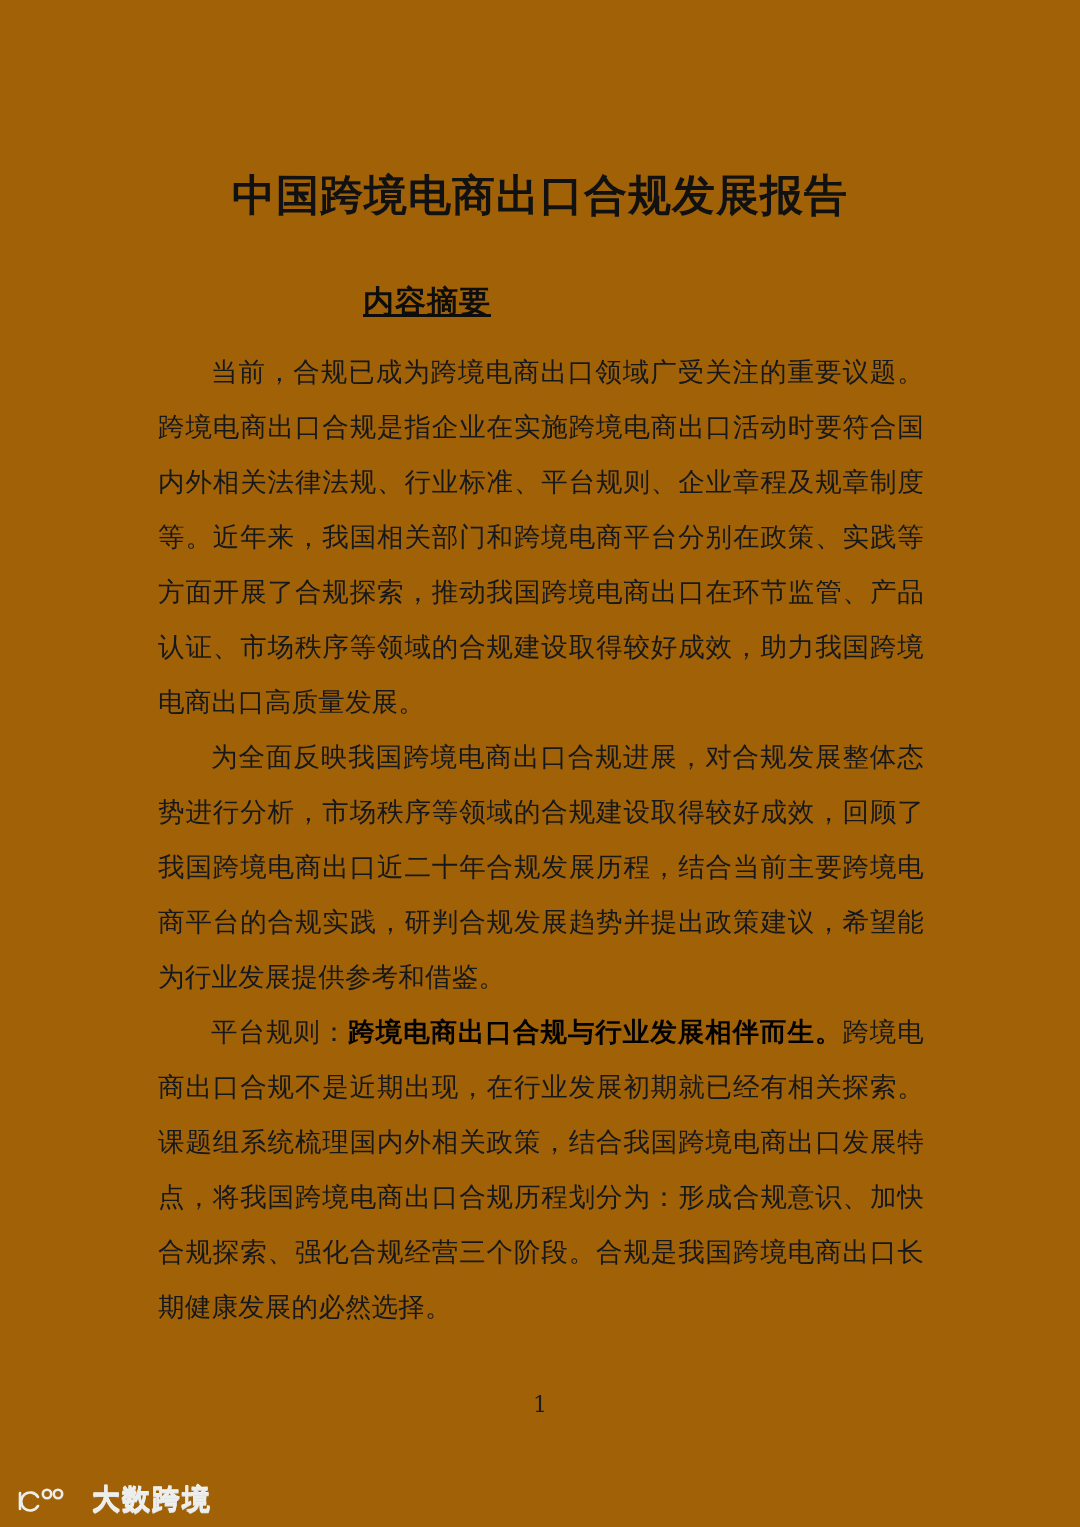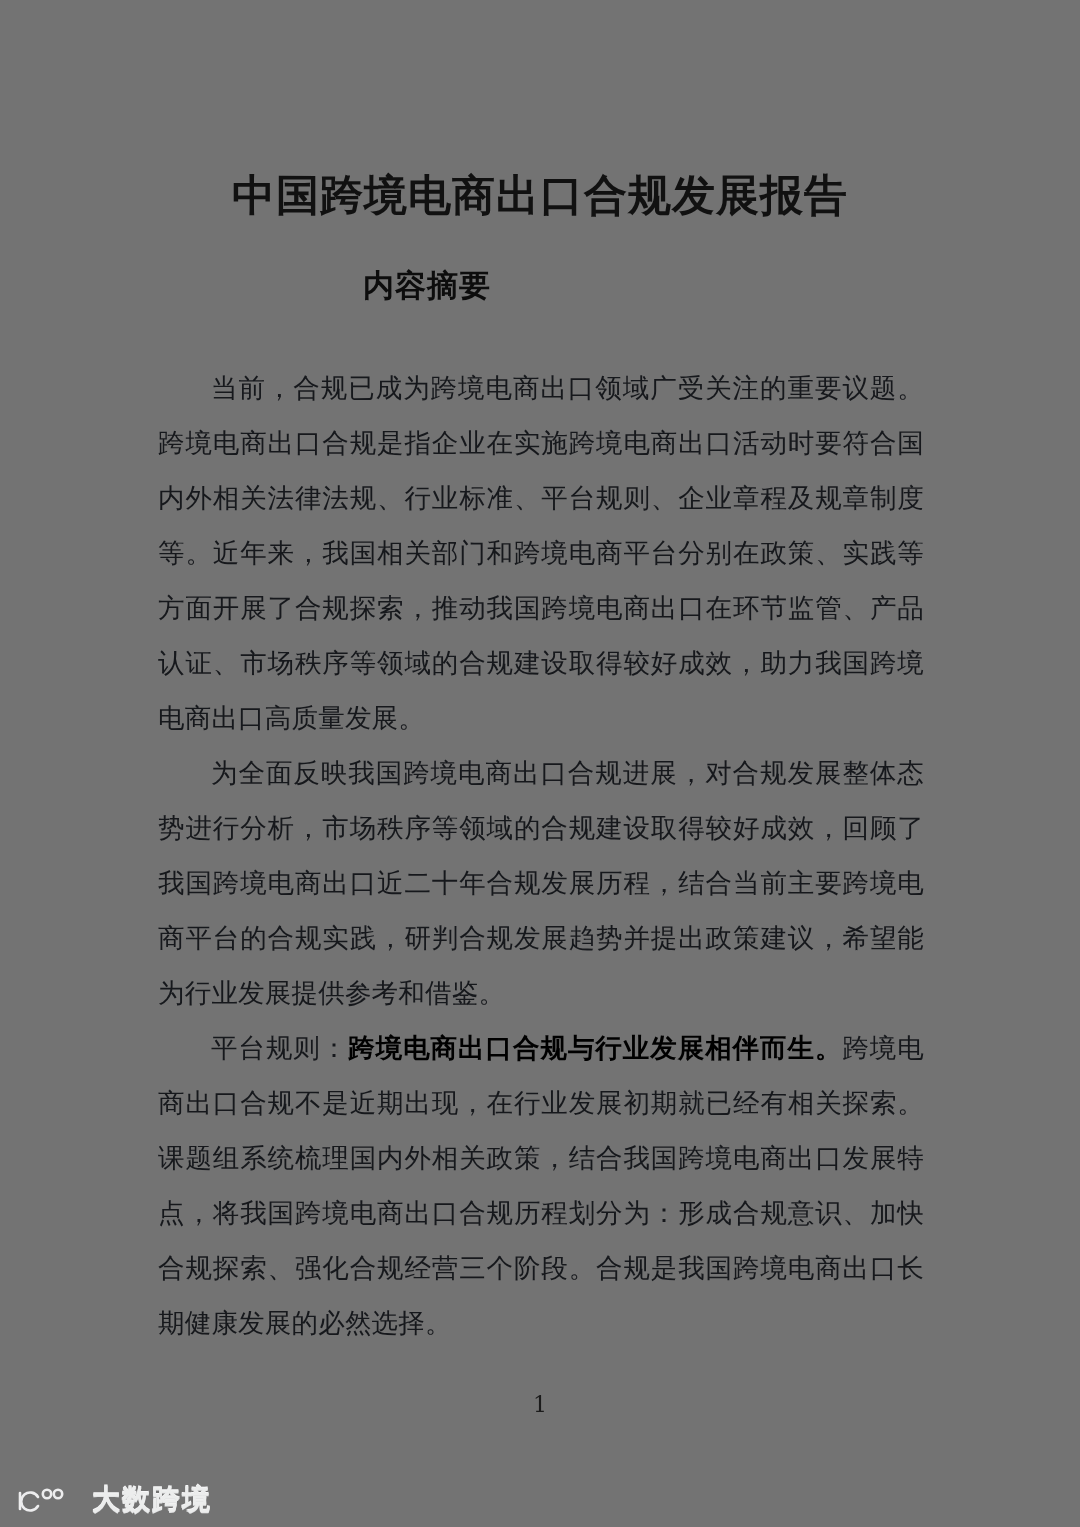--- a/index.html
+++ b/index.html
@@ -9,21 +9,21 @@
     background: #ffffff;
   }
   body {
     font-family: "DejaVu Serif", "Liberation Serif", serif;
     color: #000000;
   }
   .page {
     position: relative;
     width: 1080px;
     height: 1527px;
-    background: #737373;
+    background: #a16207;
     overflow: hidden;
     box-sizing: border-box;
   }
 
   
   .doc-title {
     position: absolute;
     top: 140px;
     left: 0;
     width: 1080px;
@@ -32,36 +32,37 @@
     font-size: 43px;
     font-weight: bold;
     letter-spacing: 1px;
     line-height: 1.25;
     color: #111111;
   }
 
   
   .section-heading {
     position: absolute;
-    top: 239px;
+    top: 255px;
     left: 0;
     width: 854px;
     text-align: center;
     font-family: "DejaVu Sans", "Liberation Sans", sans-serif;
     font-size: 31px;
     font-weight: bold;
     letter-spacing: 1px;
     line-height: 1.3;
     color: #0d0d0d;
+    text-decoration: underline;
   }
 
   
   .body-area {
     position: absolute;
-    top: 360px;
+    top: 344px;
     left: 158px;
     width: 766px;
   }
   p.para {
     margin: 0 0 0 0;
     font-family: "DejaVu Serif", "Liberation Serif", serif;
     font-size: 26.5px;
     line-height: 55px;
     text-align: justify;
     text-justify: inter-ideograph;

